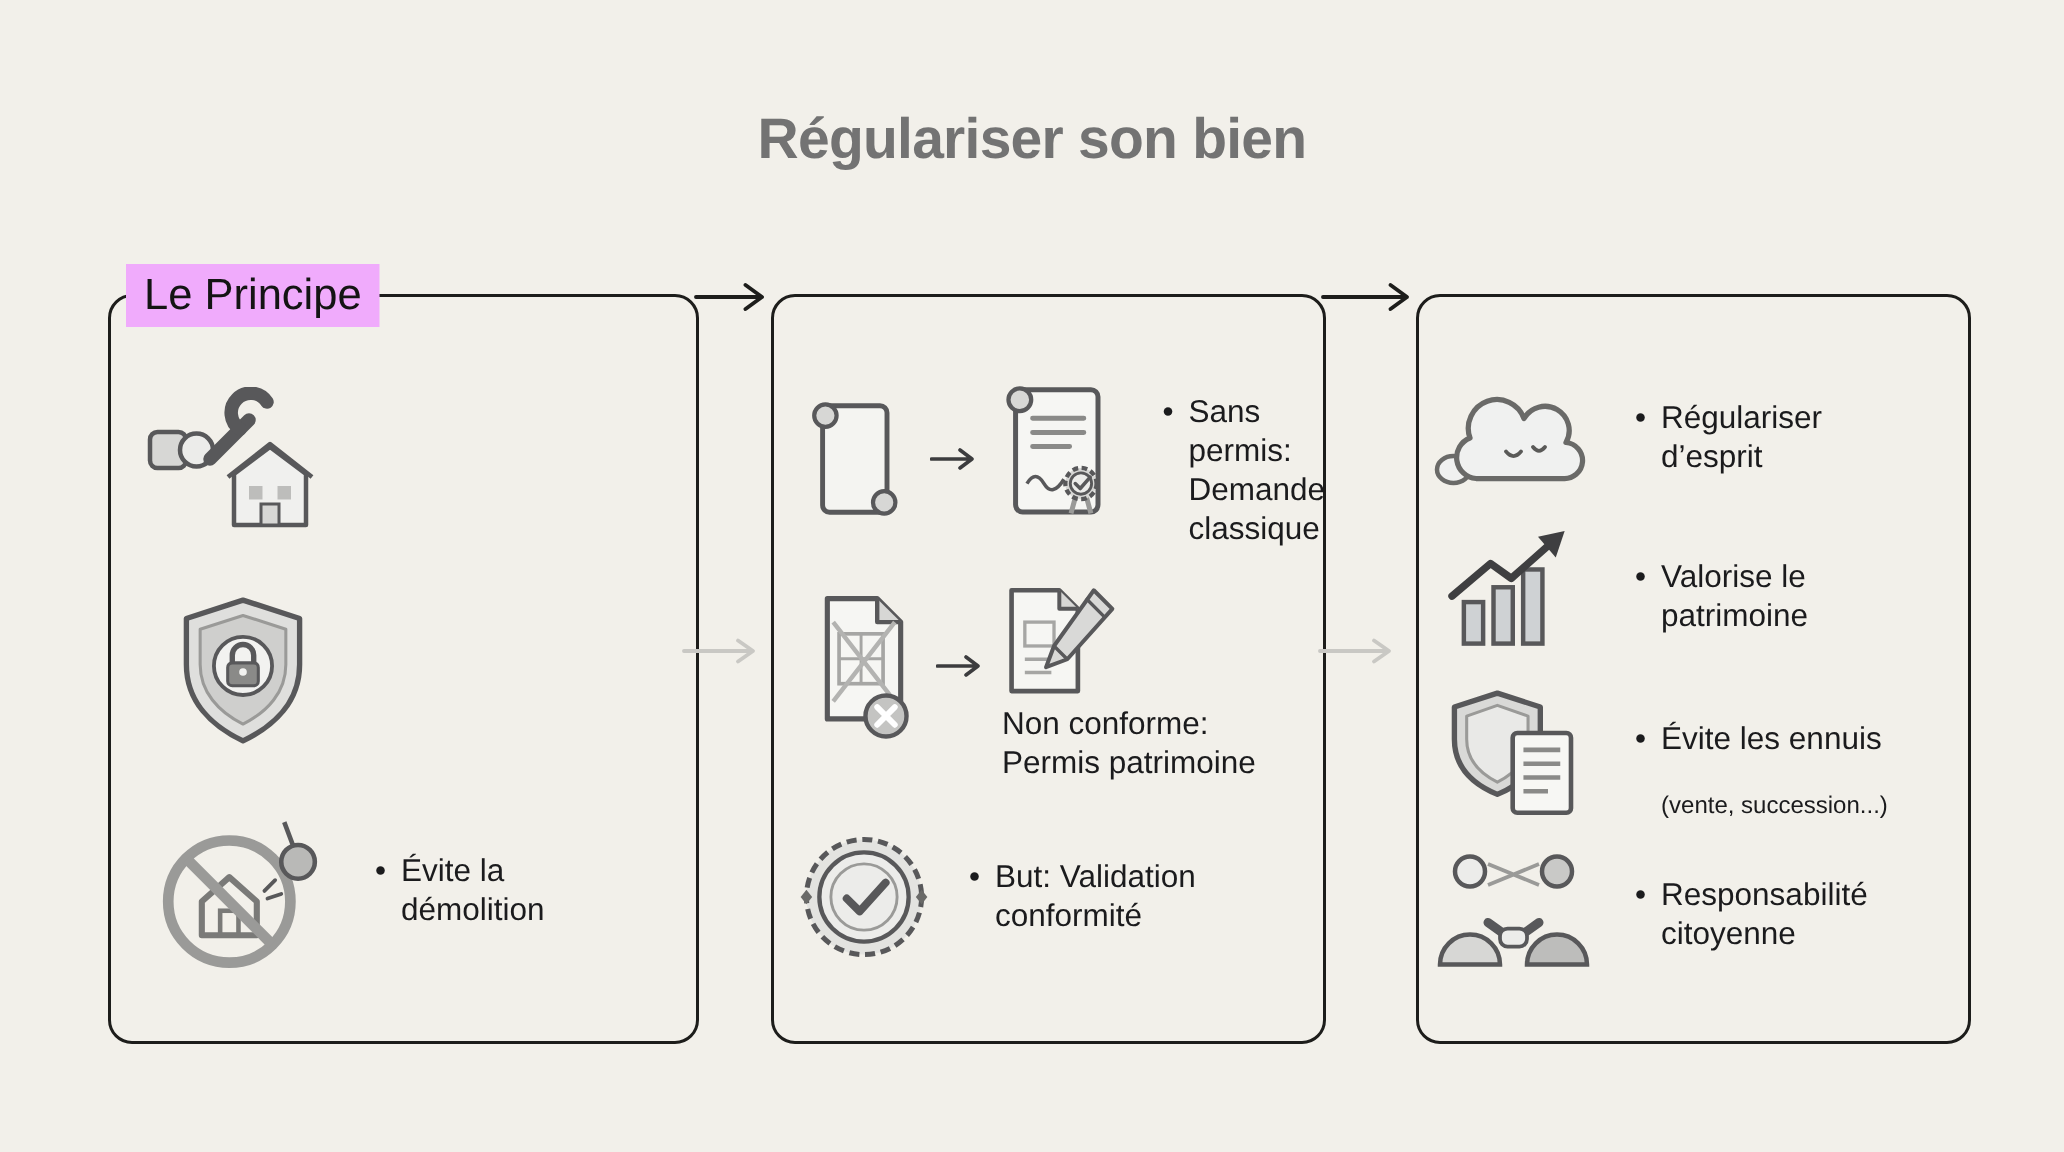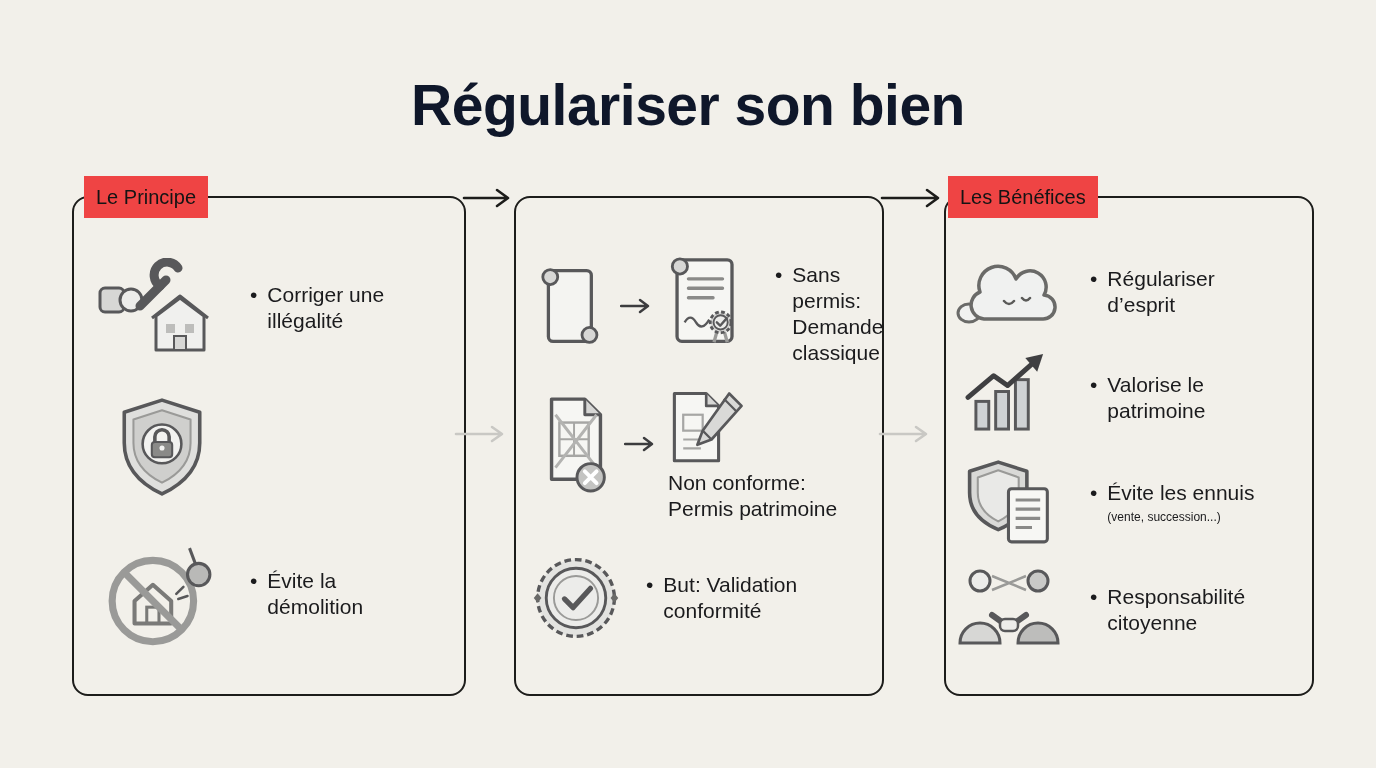--- a/index.html
+++ b/index.html
@@ -2,57 +2,56 @@
 <html><head>
 <meta charset="utf-8">
 <style>
   html,body{margin:0;padding:0;background:#f2f0ea;}
   .canvas{
     position:relative;width:1376px;height:768px;background:#f2f0ea;
     font-family:"Liberation Sans",sans-serif;color:#1b1b1d;overflow:hidden;
   }
   .title{
     position:absolute;left:0;top:72px;width:100%;text-align:center;
-    font-size:57px;font-weight:700;letter-spacing:-0.5px;color:#0f172a;
+    font-size:38px;font-weight:700;letter-spacing:-0.5px;color:#737373;
   }
   .panel{position:absolute;border:2.5px solid #1d1d1b;border-radius:16px;background:transparent;}
   .panel-1{left:72px;top:196px;width:390px;height:496px;}
   .panel-2{left:514px;top:196px;width:366px;height:496px;}
   .panel-3{left:944px;top:196px;width:366px;height:496px;}
   .heading{
-    position:absolute;top:176px;height:42px;line-height:42px;background:#ef4444;
-    padding:0 12px;font-size:20px;font-weight:500;color:#141414;white-space:nowrap;
+    position:absolute;top:176px;height:42px;line-height:42px;background:#f0abfc;
+    padding:0 12px;font-size:29px;font-weight:500;color:#141414;white-space:nowrap;
   }
   .heading-1{left:84px;}
   .heading-2{left:522px;}
   .heading-3{left:948px;}
   .overlay{position:absolute;left:0;top:0;pointer-events:none;}
   .icon{position:absolute;}
   .icon svg{width:100%;height:100%;display:block;}
   .item-text{
     position:absolute;font-size:21px;line-height:26px;color:#1b1b1d;
     display:flex;align-items:flex-start;
   }
   .bulleted::before{content:"\2022";margin-right:10px;flex:0 0 auto;}
-  .sub{font-size:12px;line-height:23px;display:block;}
+  .sub{font-size:16px;line-height:23px;display:block;margin-top:20px;}
   .lbl{display:block;}
 </style>
 </head>
 <body>
 
 <div class="canvas">
 
   <div class="title">Régulariser son bien</div>
 
   <div class="panel panel-1"></div>
   <div class="panel panel-2"></div>
   <div class="panel panel-3"></div>
 
   <div class="heading heading-1">Le Principe</div>
-  <div class="heading heading-3">Les Bénéfices</div>
 
   <svg class="overlay" width="1376" height="768" viewBox="0 0 1376 768">
     <path d="M464 198 H506 M497 190 L508 198 L497 206" stroke="#1d1d1b" stroke-width="2.6" fill="none" stroke-linecap="round" stroke-linejoin="round"></path>
     <path d="M882 198 H936 M927 190 L938 198 L927 206" stroke="#1d1d1b" stroke-width="2.6" fill="none" stroke-linecap="round" stroke-linejoin="round"></path>
     <path d="M456 434 H500 M492 427 L502 434 L492 441" stroke="#c9c8c4" stroke-width="2.6" fill="none" stroke-linecap="round" stroke-linejoin="round"></path>
     <path d="M880 434 H924 M916 427 L926 434 L916 441" stroke="#c9c8c4" stroke-width="2.6" fill="none" stroke-linecap="round" stroke-linejoin="round"></path>
   </svg>
 
   <div class="icon" style="left:98px;top:258px;width:120px;height:100px">
     <svg viewBox="0 0 120 100">
@@ -60,23 +59,20 @@
       <path d="M54 60 L82 38 L110 60" fill="none" stroke="#58585a" stroke-width="3" stroke-linejoin="round"></path>
       <rect x="68" y="66" width="9" height="9" fill="#bdbdbb"></rect>
       <rect x="87" y="66" width="9" height="9" fill="#bdbdbb"></rect>
       <rect x="76" y="78" width="12" height="14" fill="#d7d7d5" stroke="#58585a" stroke-width="2"></rect>
       <rect x="2" y="30" width="24" height="24" rx="5" fill="#d7d7d5" stroke="#58585a" stroke-width="3"></rect>
       <circle cx="33" cy="42" r="11" fill="#ececea" stroke="#58585a" stroke-width="3"></circle>
       <path d="M42 48 L68 22" stroke="#58585a" stroke-width="9" stroke-linecap="round"></path>
       <path d="M62 28 a13 13 0 1 1 18 -18" fill="none" stroke="#58585a" stroke-width="9" stroke-linecap="round"></path>
     </svg>
   </div>
-  <div class="item-text bulleted" style="left:250px;top:282px;width:150px">
-    <span class="lbl">Corriger une illégalité</span>
-  </div>
 
   <div class="icon" style="left:116px;top:396px;width:92px;height:102px">
     <svg viewBox="0 0 90 100">
       <path d="M45 4 L82 16 V46 C82 70 66 86 45 96 C24 86 8 70 8 46 V16 Z" fill="#dfdfdd" stroke="#58585a" stroke-width="3.5" stroke-linejoin="round"></path>
       <path d="M45 14 L73 23 V46 C73 64 61 77 45 85 C29 77 17 64 17 46 V23 Z" fill="#cfcfcd" stroke="#9a9a98" stroke-width="2" stroke-linejoin="round"></path>
       <circle cx="45" cy="47" r="19" fill="#f2f2f0" stroke="#58585a" stroke-width="2.5"></circle>
       <path d="M38 46 v-6 a7 7 0 0 1 14 0 v6" fill="none" stroke="#58585a" stroke-width="3.5"></path>
       <rect x="35" y="45" width="20" height="15" rx="3" fill="#8a8a88" stroke="#58585a" stroke-width="2"></rect>
       <circle cx="45" cy="51" r="2.5" fill="#f2f2f0"></circle>
     </svg>

